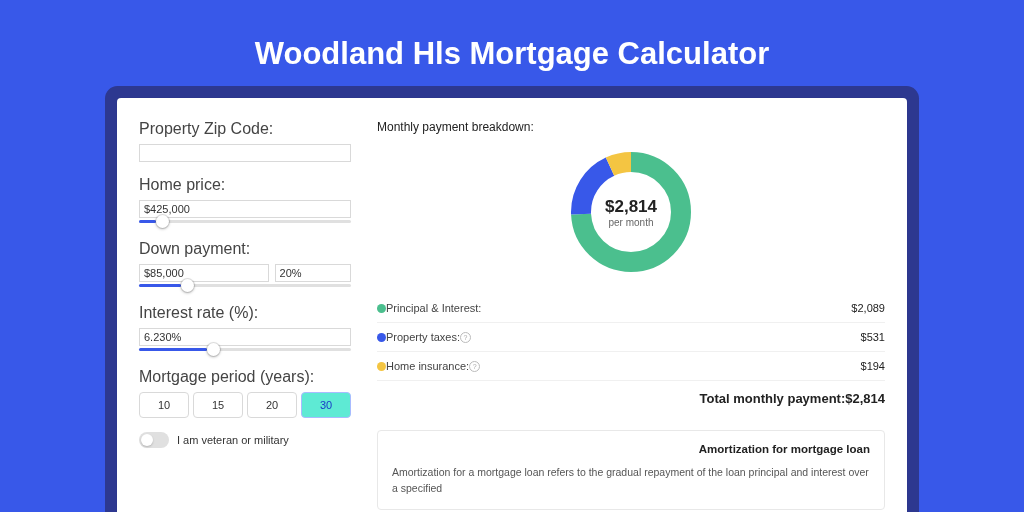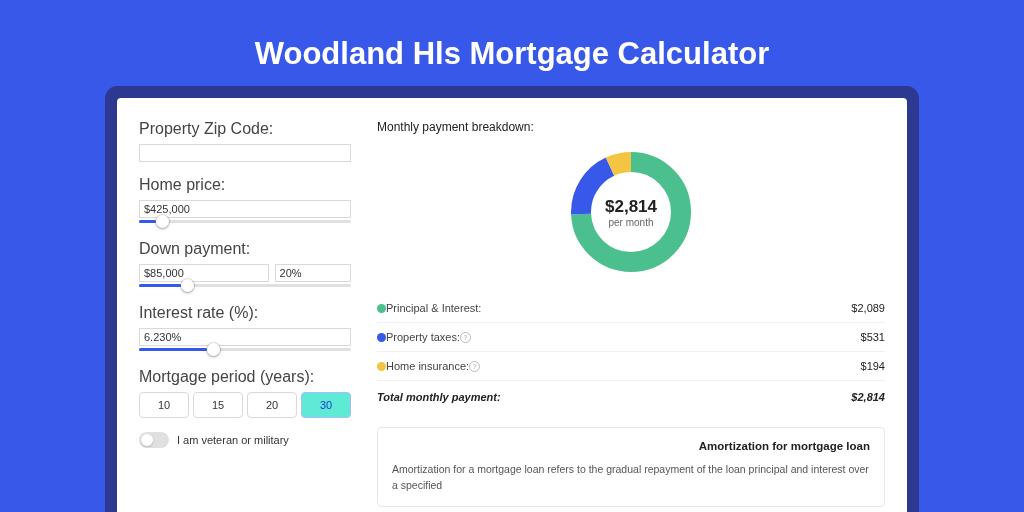--- a/index.html
+++ b/index.html
@@ -188,26 +188,25 @@
   border: 1px solid #bbb;
   border-radius: 50%;
   display: inline-flex;
   align-items: center;
   justify-content: center;
   font-size: 7px;
   color: #aaa;
 }
 .total-row {
   display: flex;
-  justify-content: space-between;
+  justify-content: flex-end;
   padding: 10px 0;
-  font-size: 11px;
+  font-size: 13px;
   font-weight: 700;
   color: #222;
-  font-style: italic;
 }
 .amort-box {
   border: 1px solid #e8e8e8;
   border-radius: 4px;
   padding: 12px 14px;
   margin-top: 14px;
 }
 .amort-title {
   font-weight: 700;
   font-size: 11.5px;

